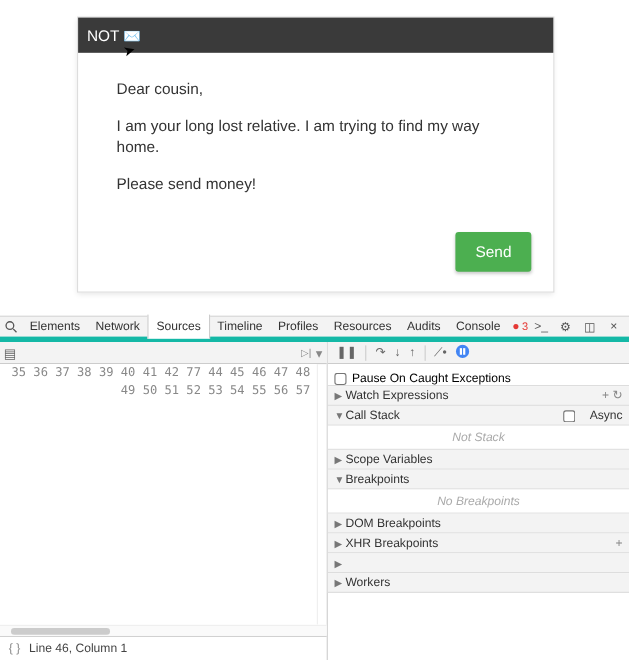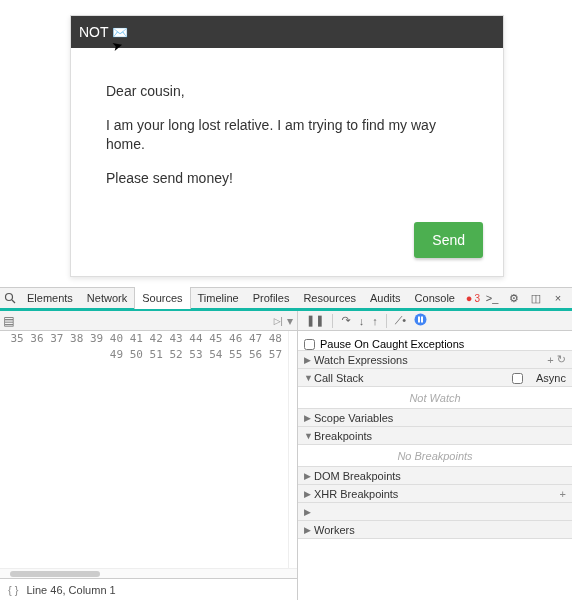--- a/index.html
+++ b/index.html
@@ -4,28 +4,28 @@
 <style>
 * { box-sizing: border-box; margin: 0; padding: 0; }
 body { font-family: -apple-system, "Helvetica Neue", Arial, sans-serif; font-size: 12px; width: 572px; height: 600px; background: #fff; overflow: hidden; }
 
 
 .email-app { position: absolute; left: 70px; top: 15px; width: 434px; border: 1px solid #ddd; background: #fff; box-shadow: 0 2px 5px rgba(0,0,0,0.1); }
 .email-header { background: #3a3a3a; height: 24px; display: flex; align-items: center; padding: 16px 8px; }
 .email-header-title { color: #fff; font-size: 14px; font-weight: 500; }
 .envelope { display: inline-block; margin-left: 4px; font-size: 13px; }
 .cursor { position: absolute; left: 112px; top: 38px; font-size: 13px; color: #000; transform: rotate(-15deg); }
-.email-body { padding: 34px 35px 20px; }
+.email-body { padding: 23px 35px 20px; }
 .email-body p { font-size: 14px; color: #333; margin-bottom: 14px; line-height: 1.4; }
 .email-footer { padding: 0 20px 18px; display: flex; justify-content: flex-end; }
 .send-btn { background: #4caf50; color: #fff; border: none; padding: 10px 18px; font-size: 14px; border-radius: 3px; box-shadow: 0 2px 3px rgba(0,0,0,0.2); cursor: pointer; }
 
 
 .devtools { position: absolute; left: 0; top: 287px; width: 572px; height: 313px; border-top: 1px solid #ccc; background: #fff; display: flex; flex-direction: column; }
-.dt-toolbar { height: 23px; border-bottom: 3px solid #14b8a6; display: flex; align-items: center; background: #f3f3f3; font-size: 11px; }
+.dt-toolbar { height: 23px; border-bottom: 5px solid #14b8a6; display: flex; align-items: center; background: #f3f3f3; font-size: 11px; }
 .dt-toolbar .icon-btn { width: 20px; height: 22px; display: flex; align-items: center; justify-content: center; cursor: pointer; color: #555; }
 .dt-tab { padding: 0 7px; height: 22px; display: flex; align-items: center; cursor: pointer; color: #333; }
 .dt-tab.active { background: #fff; border-left: 1px solid #ccc; border-right: 1px solid #ccc; }
 .dt-toolbar-right { margin-left: auto; display: flex; align-items: center; gap: 2px; padding-right: 4px; }
 .err-count { color: #e53935; display: flex; align-items: center; gap: 2px; font-size: 10px; }
 .err-count::before { content: "●"; font-size: 11px; }
 
 .dt-main { flex: 1; display: flex; min-height: 0; }
 .dt-left { width: 298px; border-right: 1px solid #ccc; display: flex; flex-direction: column; min-height: 0; }
 .dt-right { flex: 1; display: flex; flex-direction: column; min-height: 0; }
@@ -120,21 +120,21 @@
       </div>
       <div class="code-area">
         <div class="gutter" id="gutter">35
 36
 37
 38
 39
 40
 41
 42
-43
+77
 44
 45
 46
 47
 48
 49
 50
 51
 52
 53
@@ -204,21 +204,21 @@
       </div>
       <div class="pane-row">
         <span class="tri">▼</span>
         <span>Call Stack</span>
         <span class="spacer"></span>
         <span class="async-chk">
             <input type="checkbox" style="">
             <span>Async</span>
           </span>
       </div>
-      <div class="pane-empty">Not Watch</div>
+      <div class="pane-empty">Not Stack</div>
       <div class="pane-row">
         <span class="tri">▶</span>
         <span>Scope Variables</span>
       </div>
       <div class="pane-row">
         <span class="tri">▼</span>
         <span>Breakpoints</span>
       </div>
       <div class="pane-empty">No Breakpoints</div>
       <div class="pane-row">

